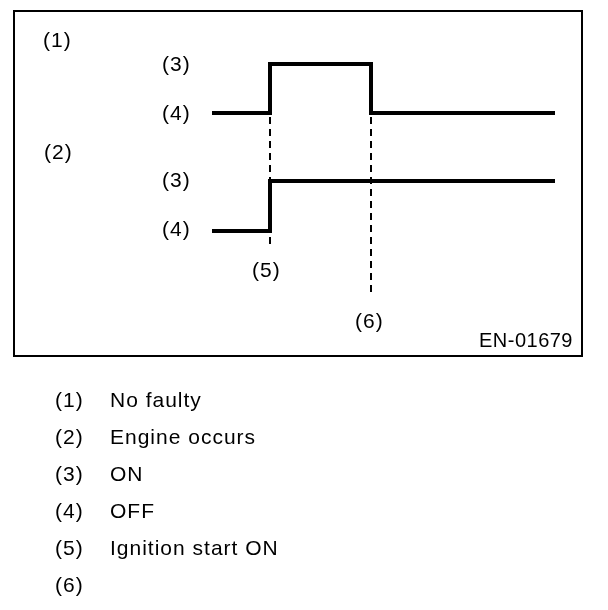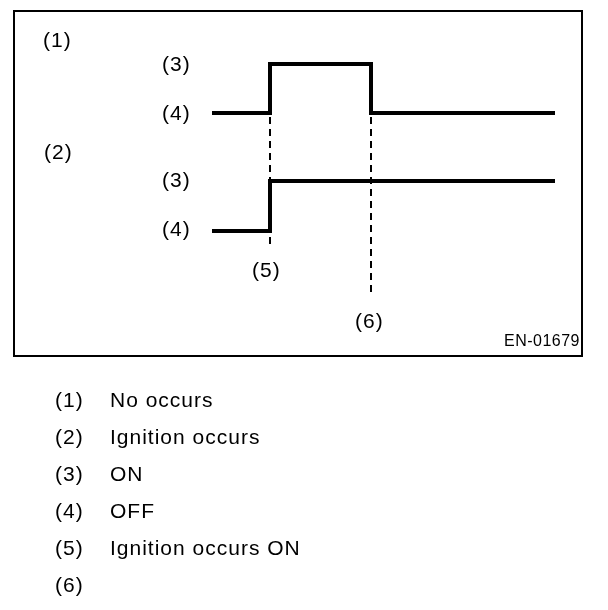--- a/index.html
+++ b/index.html
@@ -33,23 +33,23 @@
   }
   .lbl {
     position: absolute;
     font-size: 21px;
     line-height: 21px;
     letter-spacing: 1px;
     white-space: nowrap;
   }
   .fig-code {
     position: absolute;
-    right: 1px;
+    right: 8px;
     top: 318px;
-    font-size: 16px;
+    font-size: 20px;
     line-height: 21px;
     letter-spacing: 0.5px;
     white-space: nowrap;
   }
   .legend {
     position: absolute;
     left: 55px;
     top: 389px;
   }
   .legend-row {
@@ -95,36 +95,36 @@
     <span class="lbl" style="left:147px; top:206px;">(4)</span>
     <span class="lbl" style="left:237px; top:247px;">(5)</span>
     <span class="lbl" style="left:340px; top:298px;">(6)</span>
 
     <span class="fig-code">EN-01679</span>
   </div>
 
   <div class="legend">
     <div class="legend-row">
       <span class="ref">(1)</span>
-      <span class="txt">No occurs</span>
+      <span class="txt">No faulty</span>
     </div>
     <div class="legend-row">
       <span class="ref">(2)</span>
-      <span class="txt">Ignition occurs</span>
+      <span class="txt">Engine occurs</span>
     </div>
     <div class="legend-row">
       <span class="ref">(3)</span>
       <span class="txt">ON</span>
     </div>
     <div class="legend-row">
       <span class="ref">(4)</span>
       <span class="txt">OFF</span>
     </div>
     <div class="legend-row">
       <span class="ref">(5)</span>
-      <span class="txt">Ignition occurs ON</span>
+      <span class="txt">Ignition start ON</span>
     </div>
     <div class="legend-row">
       <span class="ref">(6)</span>
     </div>
   </div>
 
 </div>
 
 </body></html>

